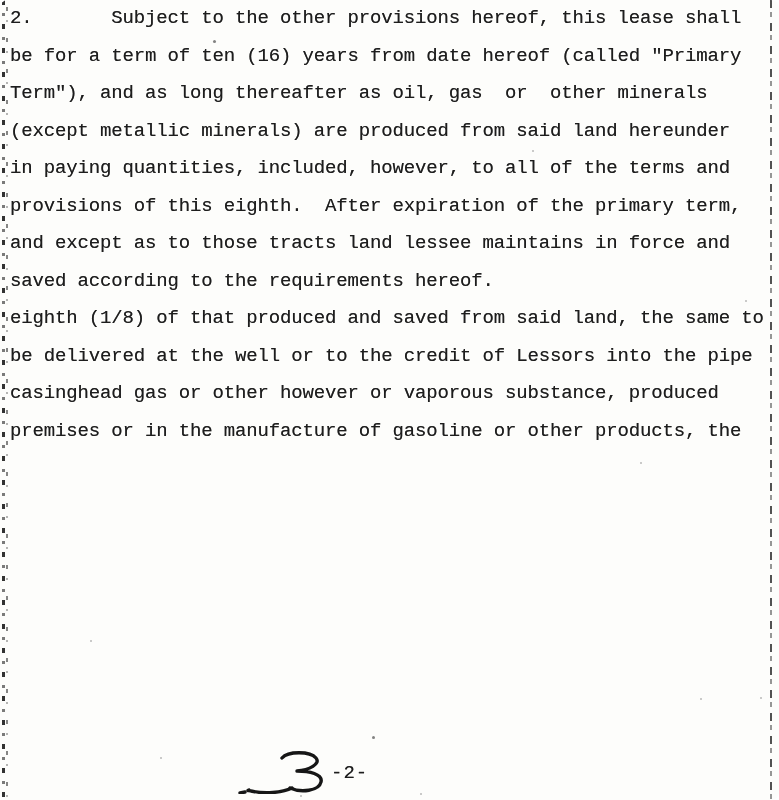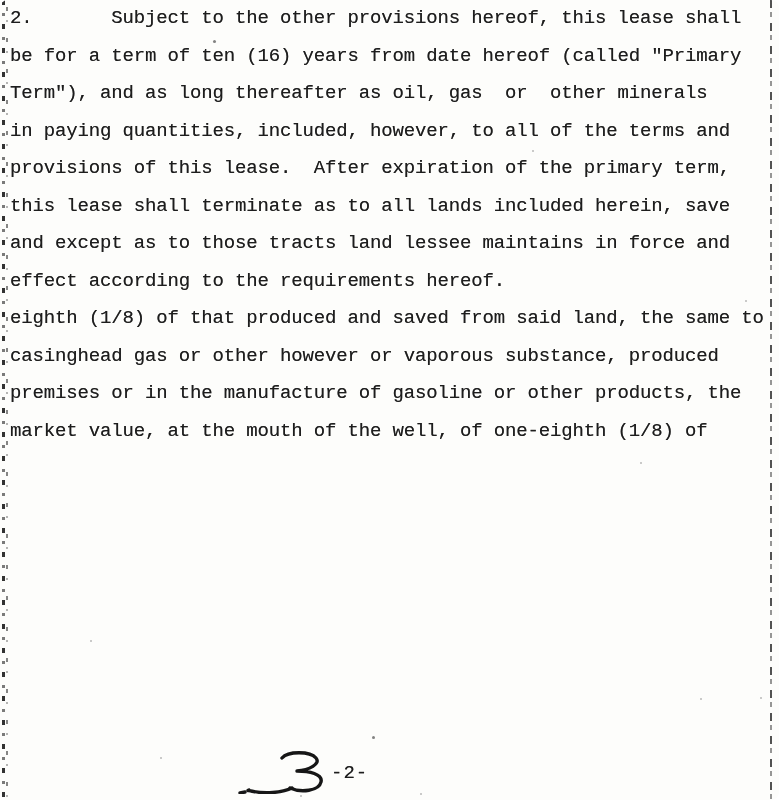--- a/index.html
+++ b/index.html
@@ -75,29 +75,29 @@
 <div class="page">
 
   <div class="edge edge-left-a"></div>
   <div class="edge edge-left-b"></div>
   <div class="edge edge-right"></div>
 
   <div class="text-block">
     <div class="tline">2.       Subject to the other provisions hereof, this lease shall</div>
     <div class="tline">be for a term of ten (16) years from date hereof (called "Primary</div>
     <div class="tline">Term"), and as long thereafter as oil, gas  or  other minerals</div>
+    <div class="tline">(except metallic minerals) are produced from said land hereunder</div>
     <div class="tline">in paying quantities, included, however, to all of the terms and</div>
-    <div class="tline">provisions of this lease.  After expiration of the primary term,</div>
-    <div class="tline">this lease shall terminate as to all lands included herein, save</div>
+    <div class="tline">provisions of this eighth.  After expiration of the primary term,</div>
     <div class="tline">and except as to those tracts land lessee maintains in force and</div>
-    <div class="tline">effect according to the requirements hereof.</div>
+    <div class="tline">saved according to the requirements hereof.</div>
     <div class="tline">eighth (1/8) of that produced and saved from said land, the same to</div>
+    <div class="tline">be delivered at the well or to the credit of Lessors into the pipe</div>
     <div class="tline">casinghead gas or other however or vaporous substance, produced</div>
     <div class="tline">premises or in the manufacture of gasoline or other products, the</div>
-    <div class="tline">market value, at the mouth of the well, of one-eighth (1/8) of</div>
   </div>
 
   <div class="handwritten" role="img" aria-label="3">
     <svg viewBox="0 0 100 46" xmlns="http://www.w3.org/2000/svg">
       <path d="M44,10 C50,3 72,3 78,10 C83,16 71,22 59,23 C71,23 85,26 83,34 C81,43 63,45 52,40"></path>
       <path d="M54,40 C44,45 26,46 13,43 C10,42 9,43 11,42"></path>
       <path d="M2,45 L7,44"></path>
     </svg>
   </div>
   <span class="pagenum">-2-</span>

